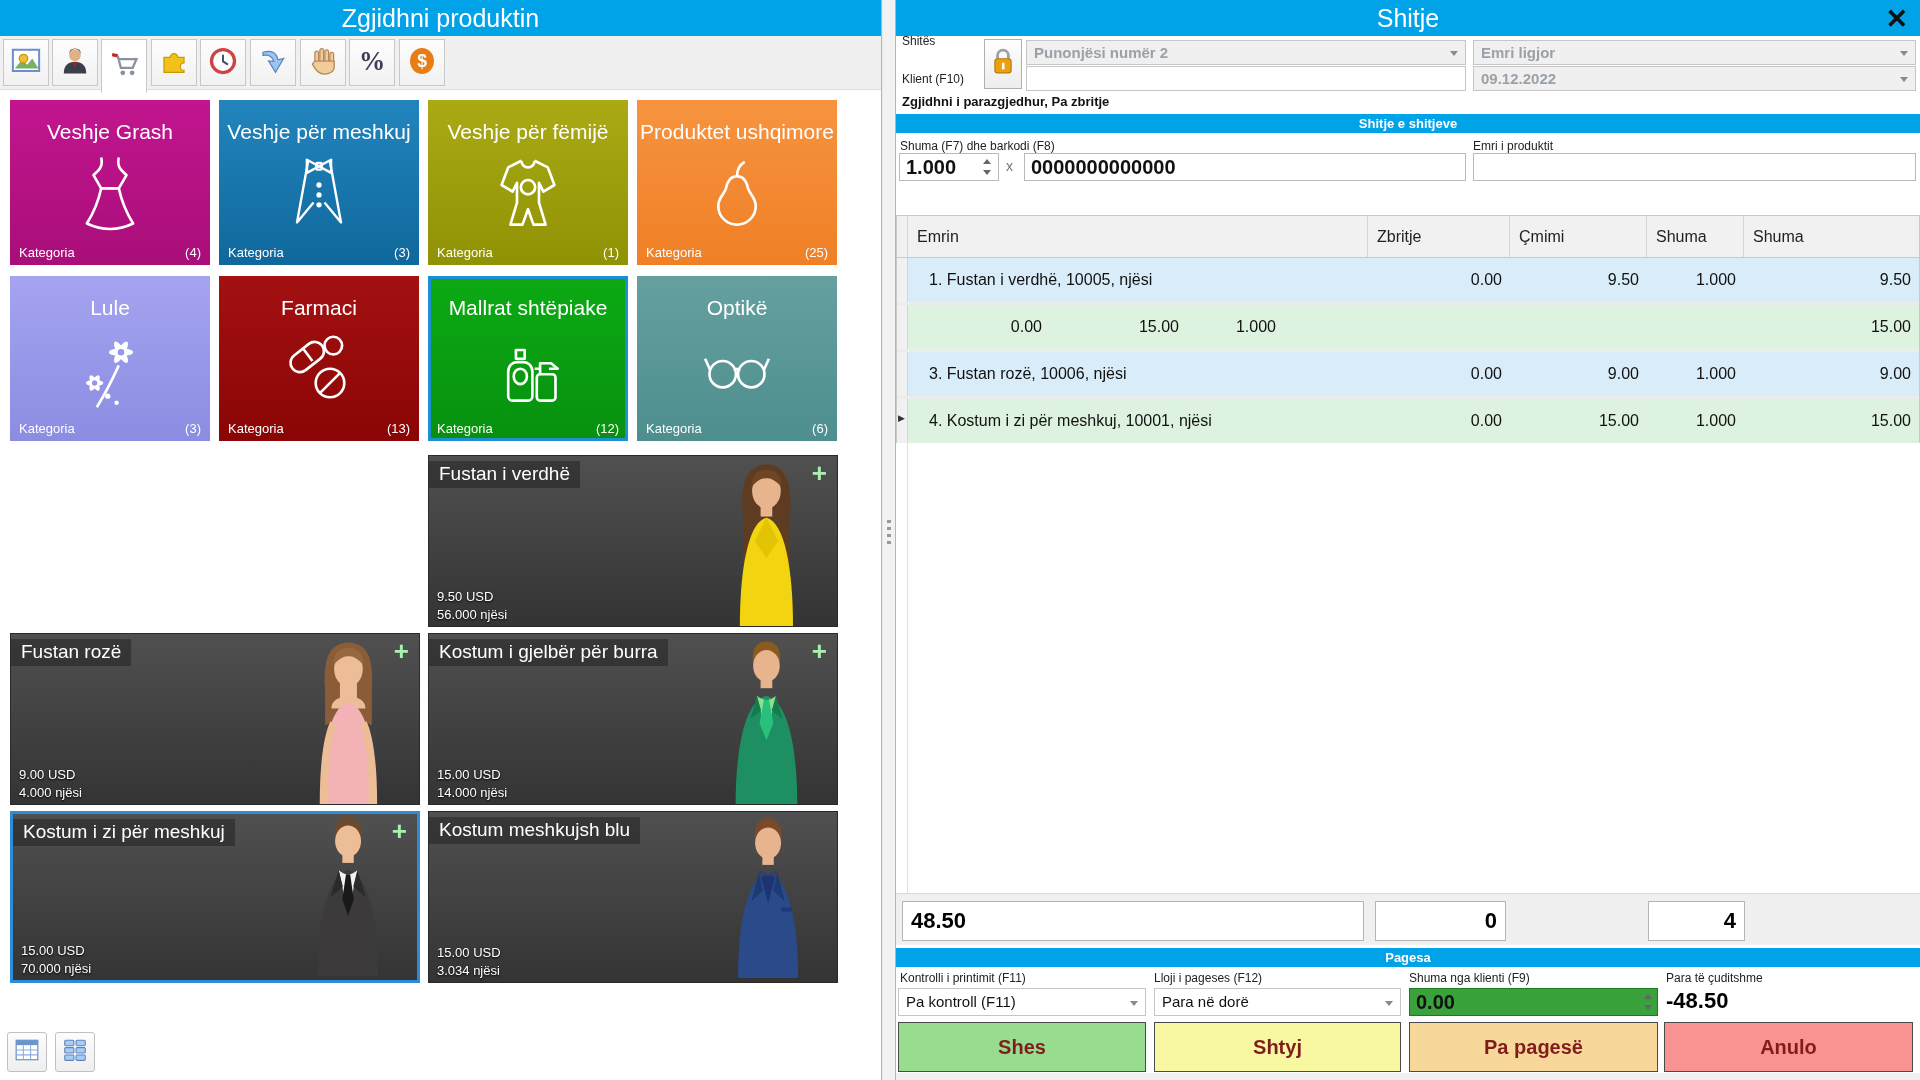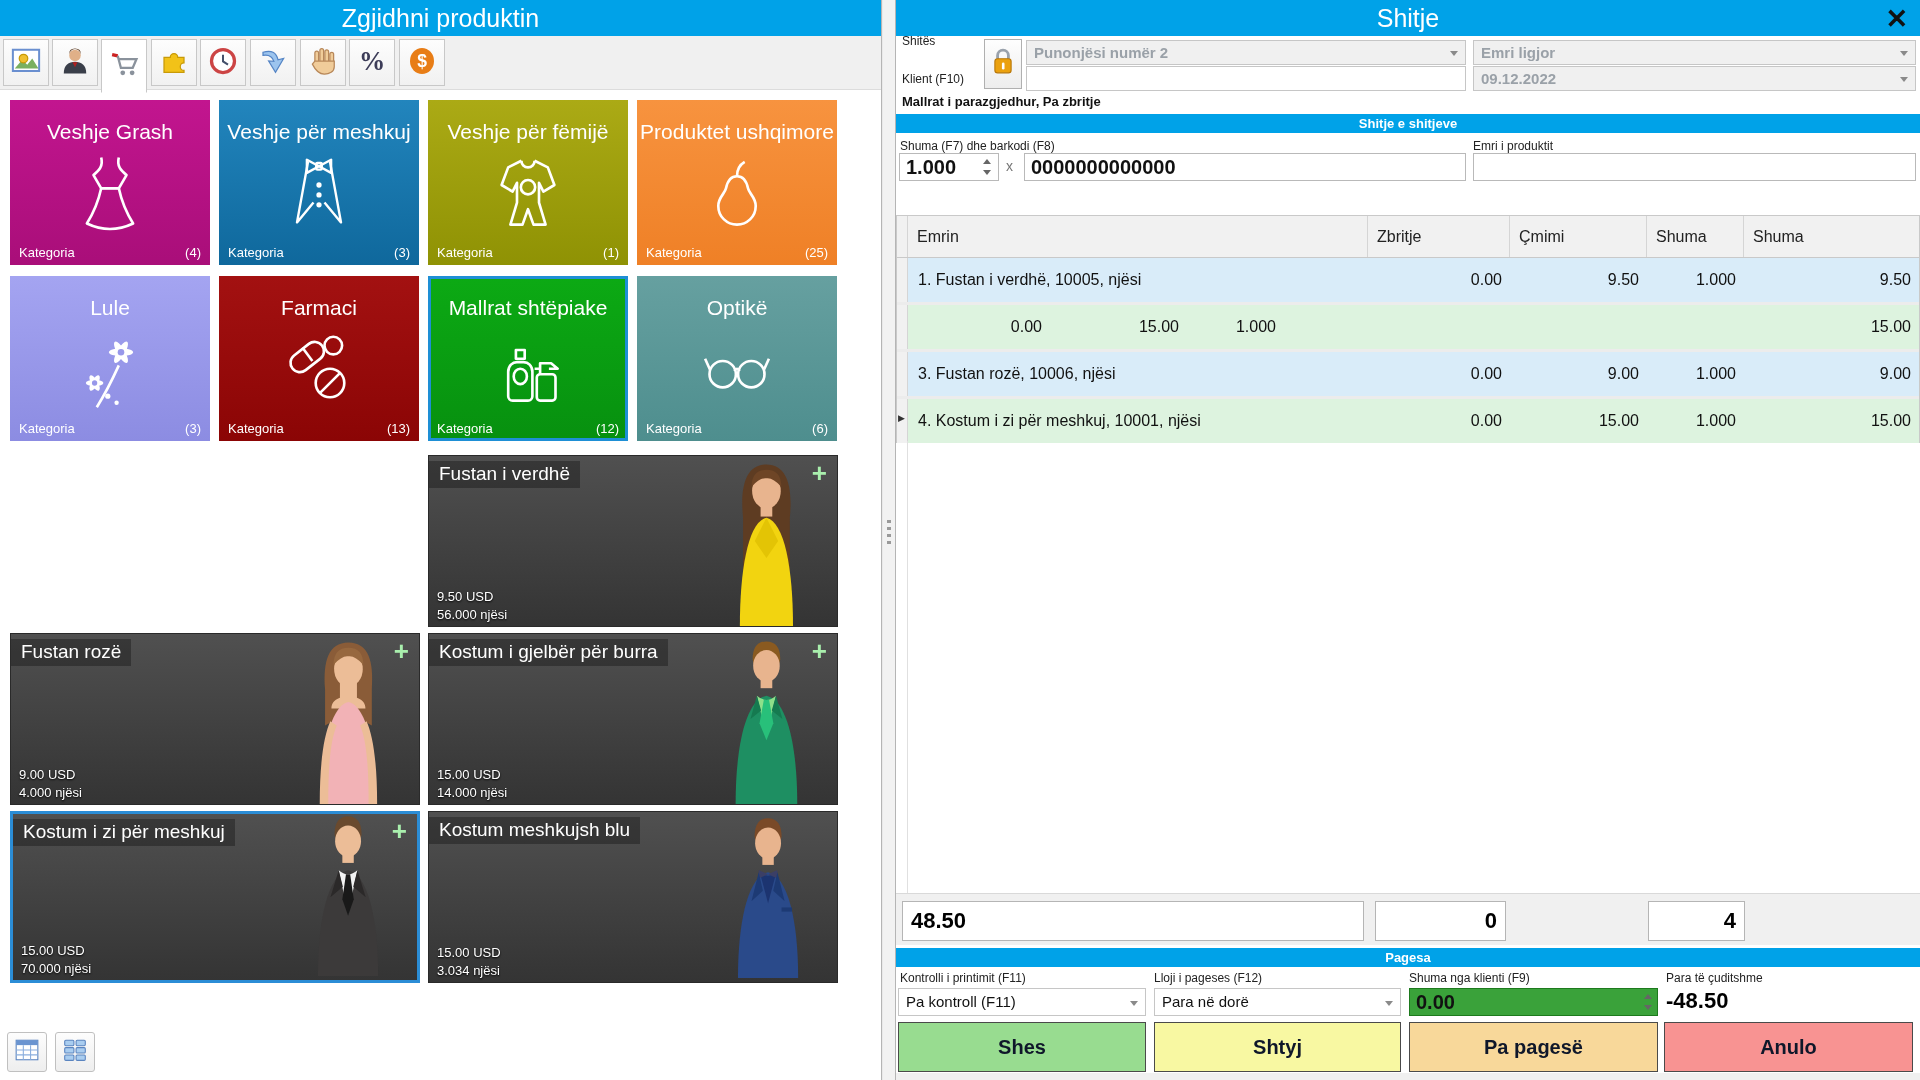--- a/index.html
+++ b/index.html
@@ -62,33 +62,33 @@
 
   
   #grid-header { position:absolute; left:0; top:215px; width:1024px; height:43px; background:#f1f1f1; border:1px solid #c9c9c9; display:flex; font-size:16px; color:#222; }
   .hcell { border-right:1px solid #d5d5d5; line-height:41px; padding-left:9px; overflow:hidden; }
   #grid-body { position:absolute; left:0; top:258px; width:1024px; background:#ececec; border-left:1px solid #c9c9c9; border-right:1px solid #c9c9c9; }
   .grow { position:relative; height:44px; margin-bottom:3px; display:flex; font-size:16px; color:#111; }
   .grow:last-child { margin-bottom:0; }
   .gutter { width:11px; background:#f1f1f1; border-right:1px solid #d5d5d5; position:relative; flex:none; }
   .gmark { position:absolute; left:1px; top:14px; font-size:11px; color:#333; }
   .gcell { line-height:44px; overflow:hidden; white-space:nowrap; }
-  .gname { padding-left:10px; }
+  .gname { padding-left:21px; }
   .gnum { text-align:right; padding-right:8px; }
   .row-blue { background:#d9ecf9; }
   .row-green { background:#ddf3df; }
   .w-name { width:460px; } .w-zb { width:142px; } .w-cm { width:137px; } .w-sh { width:97px; } .w-sh2 { flex:1; }
   #grid-empty-line { position:absolute; left:11px; top:441px; width:1px; height:452px; background:#e0e0e0; }
 
   
   #totals { position:absolute; left:0; top:893px; width:1024px; height:52px; background:#f0f0f0; border-top:1px solid #d9d9d9; }
   .totbox { position:absolute; top:7px; height:40px; background:#fff; border:1px solid #b5b5b5; font-size:22px; font-weight:bold; line-height:38px; padding:0 8px; }
 
   
-  .paybtn { position:absolute; top:1022px; height:50px; border:1px solid #4a4a4a; font-size:20px; font-weight:bold; color:#0f172a; text-align:center; line-height:48px; }
+  .paybtn { position:absolute; top:1022px; height:50px; border:1px solid #4a4a4a; font-size:20px; font-weight:bold; color:#7f1d1d; text-align:center; line-height:48px; }
   #btn-shes { background:#98dc90; }
   #btn-shtyj { background:#f8f8a2; }
   #btn-papagese { background:#f8d89a; }
   #btn-anulo { background:#f89392; }
   #green-input { position:absolute; left:513px; top:988px; width:249px; height:28px; background:#3aa23a; border:1px solid #1d7a1d; font-size:20px; font-weight:bold; color:#111; line-height:26px; padding:0 6px; }
   #change-val { position:absolute; left:770px; top:988px; font-size:22px; font-weight:bold; color:#000; }
   #footer-strip { position:absolute; left:0; top:1073px; width:1025px; height:7px; background:#f0f0f0; }
 </style>
 </head>
 <body>
@@ -395,21 +395,21 @@
             <rect x="11" y="15.5" width="2.4" height="6.5" rx="1.2" fill="#fff"></rect>
           </svg></span>
     </div>
     <div class="combo" style="left:130px; top:40px; width:440px"><span>Punonjësi numër 2</span><span class="arr"></span></div>
     <div class="combo" style="left:577px; top:40px; width:443px"><span>Emri ligjor</span><span class="arr"></span></div>
 
     <div class="flabel" style="left:6px; top:72px">Klient (F10)</div>
     <div class="tinput" style="left:130px; top:66px; width:440px"><span></span></div>
     <div class="combo" style="left:577px; top:66px; width:443px"><span>09.12.2022</span><span class="arr"></span></div>
 
-    <div style="position:absolute; left:6px; top:94px; font-size:13px; font-weight:bold; color:#111">Mallrat i parazgjedhur, Pa zbritje</div>
+    <div style="position:absolute; left:6px; top:94px; font-size:13px; font-weight:bold; color:#111">Zgjidhni i parazgjedhur, Pa zbritje</div>
 
     <div class="bluebar" style="top:114px">Shitje e shitjeve</div>
 
     <div class="flabel" style="left:4px; top:139px">Shuma (F7) dhe barkodi (F8)</div>
     <div class="flabel" style="left:577px; top:139px">Emri i produktit</div>
     <div class="numbox" style="left:3px; top:153px; width:100px"><span>1.000</span><span class="spin" style="right:4px"></span></div>
     <div style="position:absolute; left:110px; top:158px; font-size:14px; color:#777">x</div>
     <div class="numbox" style="left:128px; top:153px; width:442px"><span>0000000000000</span></div>
     <div class="numbox" style="left:577px; top:153px; width:443px"><span></span></div>
 

